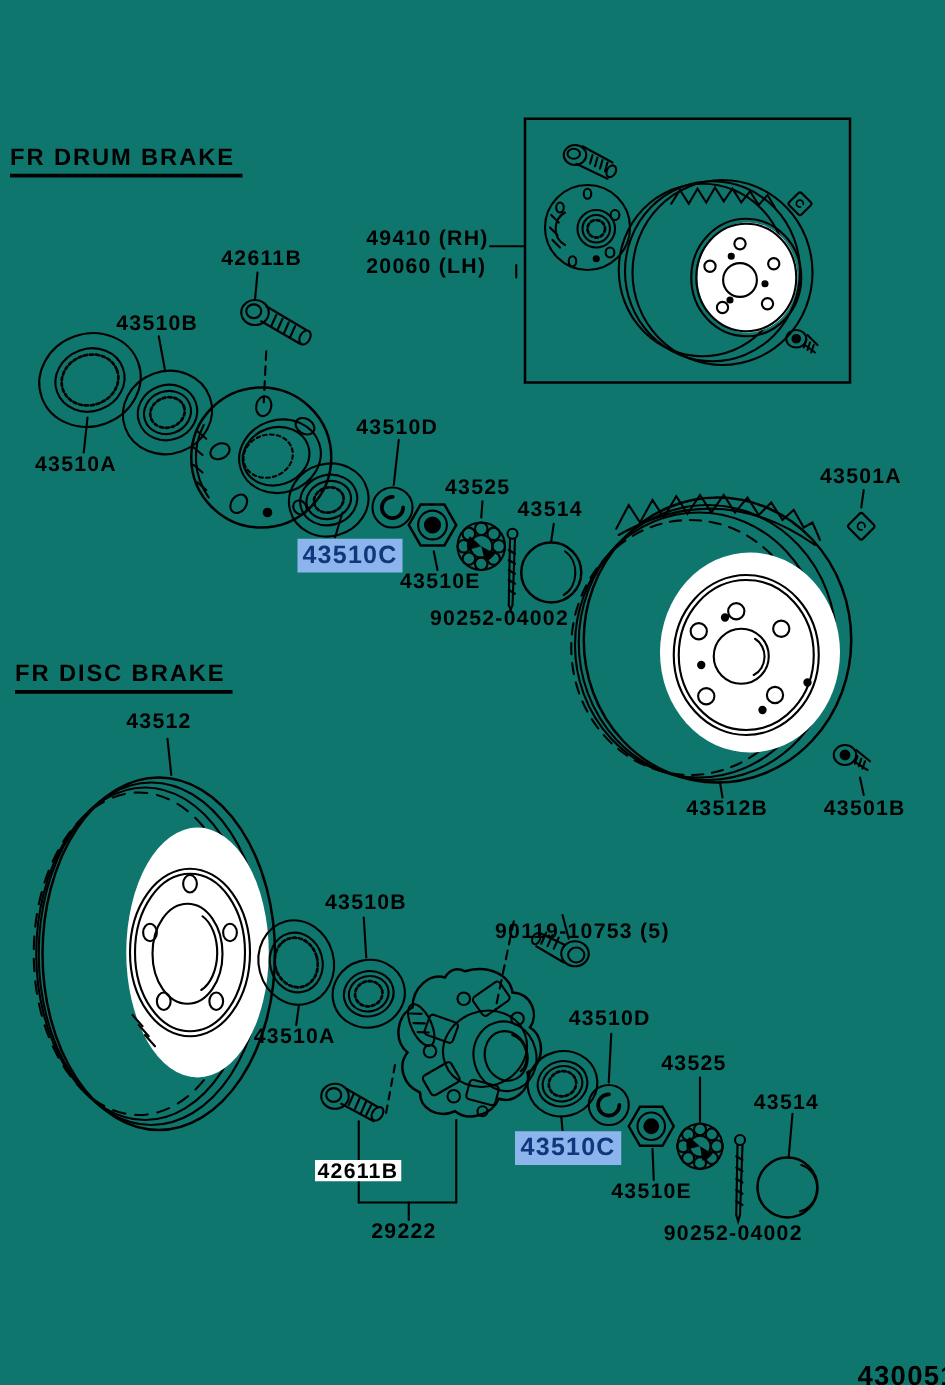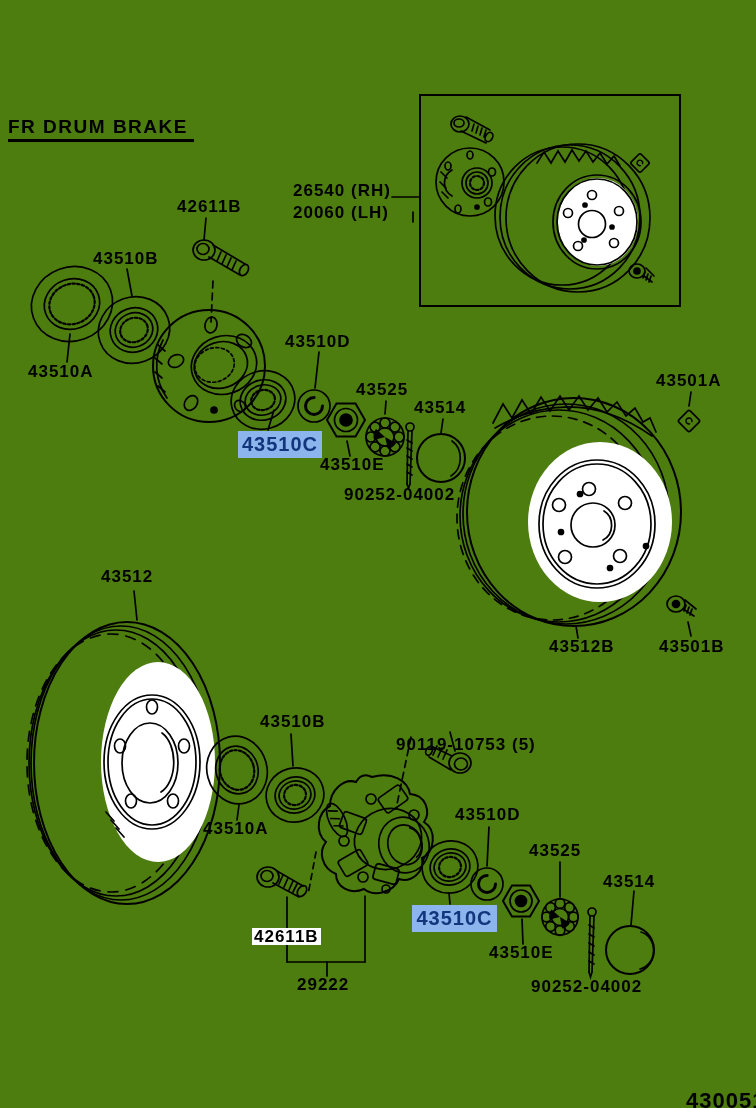--- a/index.html
+++ b/index.html
@@ -1,16 +1,16 @@
 <!DOCTYPE html>
 <html style="--highlight-bg: #8cb5ed; --highlight-text: #12357c;"><head>
 <meta charset="utf-8">
 <style>
   html,body{margin:0;padding:0;background:#fff;}
-  .stage{position:relative;width:756px;height:1108px;background:#4d7c0f;overflow:hidden;
+  .stage{position:relative;width:756px;height:1108px;background:#0f766e;overflow:hidden;
          font-family:"Liberation Sans",sans-serif;color:#000;}
   .stage svg{position:absolute;left:0;top:0;}
   .lbl{position:absolute;font-weight:bold;font-size:17px;letter-spacing:1px;white-space:nowrap;line-height:1;}
   .hdr{position:absolute;font-weight:bold;font-size:19px;letter-spacing:1.5px;white-space:nowrap;
        border-bottom:3.5px solid #000;padding:0 6px 3px 0;line-height:1;}
   .hl{position:absolute;display:flex;align-items:center;justify-content:center;
       background:var(--highlight-bg,#8cb5ed);color:var(--highlight-text,#12357c);
       font-weight:bold;font-size:20px;letter-spacing:1px;white-space:nowrap;cursor:pointer;}
   .whitebg{background:#fff;padding:0 2px;}
   .pagenum{position:absolute;font-weight:bold;font-size:22px;letter-spacing:1px;}
@@ -394,34 +394,35 @@
     <line x1="287" y1="897" x2="287" y2="962"></line>
     <line x1="365" y1="896" x2="365" y2="962"></line>
     <line x1="287" y1="962" x2="365" y2="962"></line>
     <line x1="327" y1="962" x2="327" y2="976"></line>
   </g>
 </g>
 </svg>
 
 <div class="hdr" style="left:8px;top:117px;">FR DRUM BRAKE</div>
 <div class="lbl" style="left:177px;top:198px;">42611B</div>
-<div class="lbl" style="left:293px;top:182px;">26540 (RH)</div>
+<div class="lbl" style="left:293px;top:182px;">49410 (RH)</div>
 <div class="lbl" style="left:293px;top:204px;">20060 (LH)</div>
 <div class="lbl" style="left:93px;top:250px;">43510B</div>
 <div class="lbl" style="left:28px;top:363px;">43510A</div>
 <div class="lbl" style="left:285px;top:333px;">43510D</div>
 <div class="lbl" style="left:356px;top:381px;">43525</div>
 <div class="lbl" style="left:414px;top:399px;">43514</div>
 <div class="hl" style="left:238px;top:431px;width:84px;height:27px;">43510C</div>
 <div class="lbl" style="left:320px;top:456px;">43510E</div>
 <div class="lbl" style="left:344px;top:486px;">90252-04002</div>
 <div class="lbl" style="left:656px;top:372px;">43501A</div>
 <div class="lbl" style="left:549px;top:638px;">43512B</div>
 <div class="lbl" style="left:659px;top:638px;">43501B</div>
 
+<div class="hdr" style="left:12px;top:530px;">FR DISC BRAKE</div>
 <div class="lbl" style="left:101px;top:568px;">43512</div>
 <div class="lbl" style="left:260px;top:713px;">43510B</div>
 <div class="lbl" style="left:396px;top:736px;">90119-10753 (5)</div>
 <div class="lbl" style="left:203px;top:820px;">43510A</div>
 <div class="lbl" style="left:455px;top:806px;">43510D</div>
 <div class="lbl" style="left:529px;top:842px;">43525</div>
 <div class="lbl" style="left:603px;top:873px;">43514</div>
 <div class="hl" style="left:412px;top:905px;width:85px;height:27px;">43510C</div>
 <div class="lbl whitebg" style="left:252px;top:928px;">42611B</div>
 <div class="lbl" style="left:489px;top:944px;">43510E</div>

